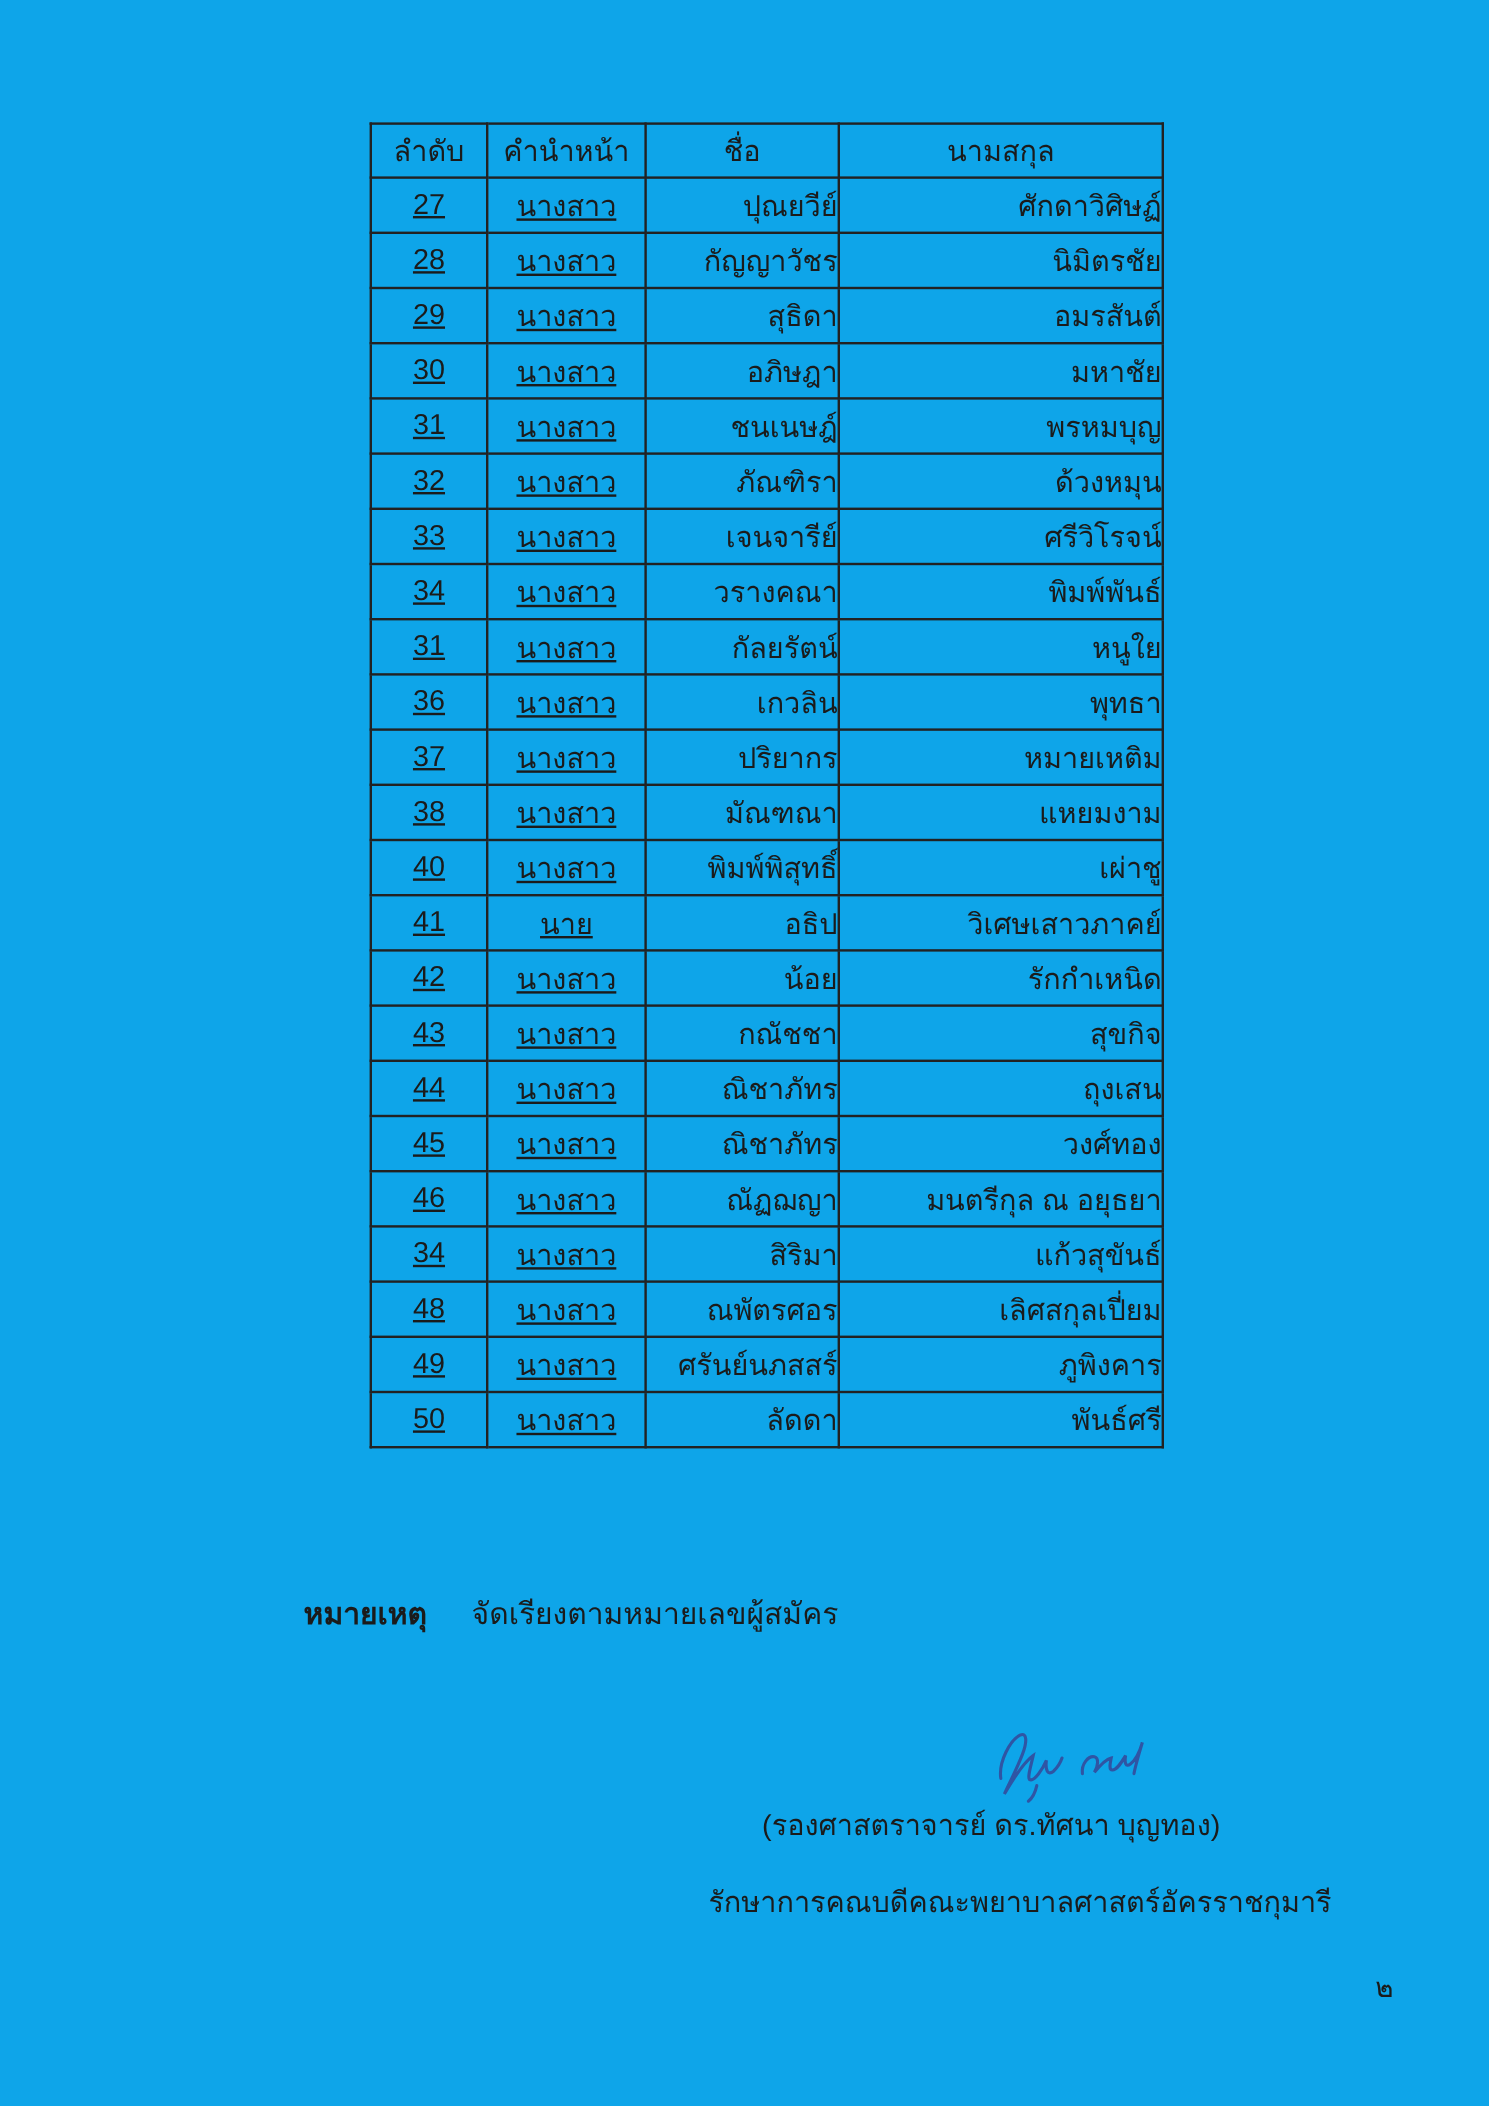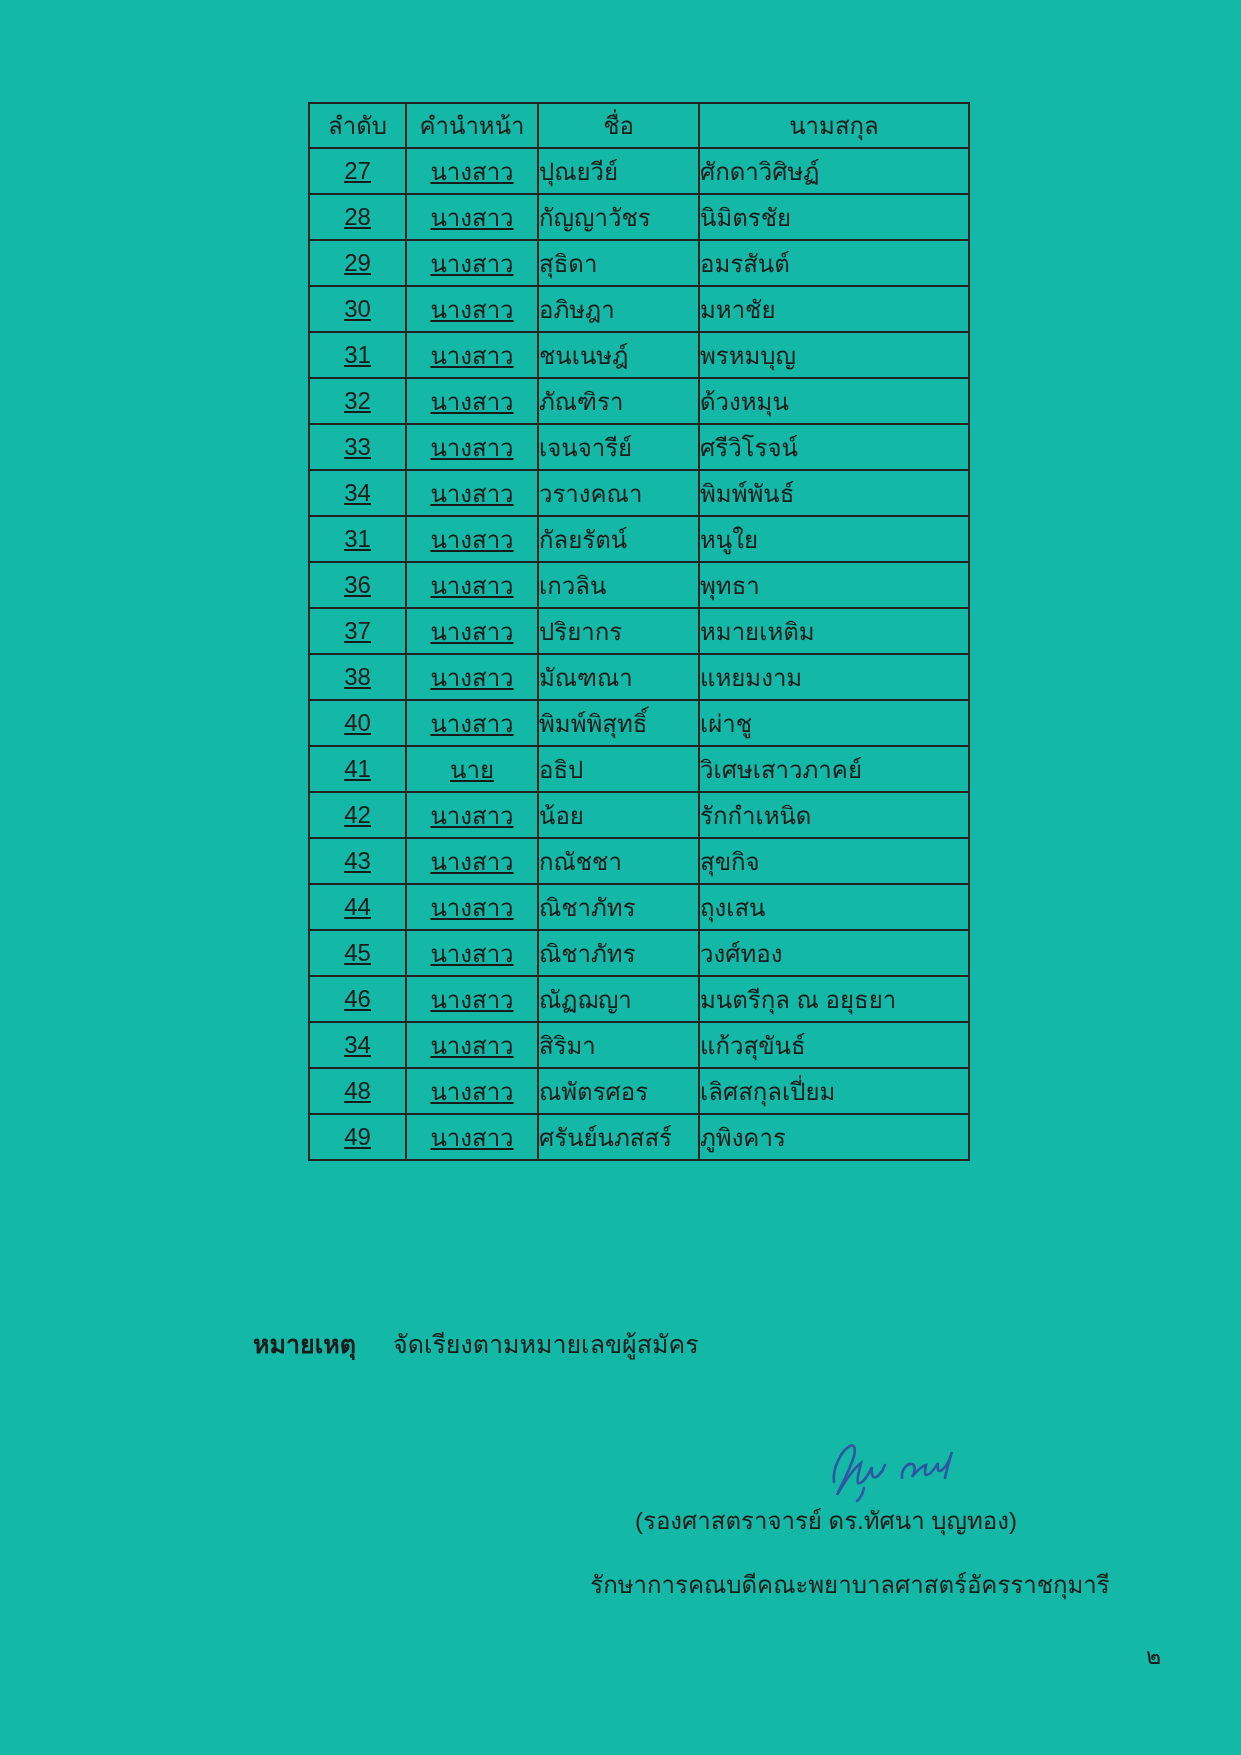--- a/index.html
+++ b/index.html
@@ -1,19 +1,19 @@
 <!DOCTYPE html>
 <html><head>
 <meta charset="utf-8">
 <style>
   html,body{margin:0;padding:0;background:#9a9a9a;}
   .page{
     position:relative;
     width:1241px;height:1755px;
-    background:#14b8a6;
+    background:#0ea5e9;
     font-family:"Liberation Sans","DejaVu Sans",sans-serif;
     color:#1b1b1b;
     overflow:hidden;
   }
   table.roster{
     position:absolute;left:308px;top:102px;
     width:660px;
     border-collapse:collapse;
     table-layout:fixed;
   }
@@ -26,21 +26,21 @@
     font-size:24px;
     font-weight:400;
     padding:0;
     height:44px;
     vertical-align:middle;
     white-space:nowrap;
     overflow:hidden;
   }
   table.roster th{text-align:center;height:43px;}
   td.cell-no, td.cell-title{text-align:center;text-decoration:underline;}
-  td.cell-first, td.cell-last{text-align:left;padding-left:10px;}
+  td.cell-first, td.cell-last{text-align:right;padding-left:10px;}
   .note-line{
     position:absolute;left:253px;top:1324px;
     font-size:25px;white-space:nowrap;
   }
   .note-label{font-weight:700;}
   .note-text{position:absolute;left:140px;top:0;font-weight:400;}
   .sig-block{position:absolute;left:0;top:0;width:100%;}
   .sig-ink{position:absolute;left:828px;top:1438px;width:130px;height:72px;}
   .sig-name{
     position:absolute;left:576px;top:1501px;width:500px;
@@ -201,20 +201,26 @@
           <td class="cell-title">นางสาว</td>
           <td class="cell-first">ณพัตรศอร</td>
           <td class="cell-last">เลิศสกุลเปี่ยม</td>
         </tr>
         <tr>
           <td class="cell-no">49</td>
           <td class="cell-title">นางสาว</td>
           <td class="cell-first">ศรันย์นภสสร์</td>
           <td class="cell-last">ภูพิงคาร</td>
         </tr>
+        <tr>
+          <td class="cell-no">50</td>
+          <td class="cell-title">นางสาว</td>
+          <td class="cell-first">ลัดดา</td>
+          <td class="cell-last">พันธ์ศรี</td>
+        </tr>
       </tbody>
   </table>
 
   <div class="note-line">
     <span class="note-label">หมายเหตุ</span>
     <span class="note-text">จัดเรียงตามหมายเลขผู้สมัคร</span>
   </div>
 
   <div class="sig-block">
     <svg class="sig-ink" viewBox="0 0 130 72" fill="none" xmlns="http://www.w3.org/2000/svg">

